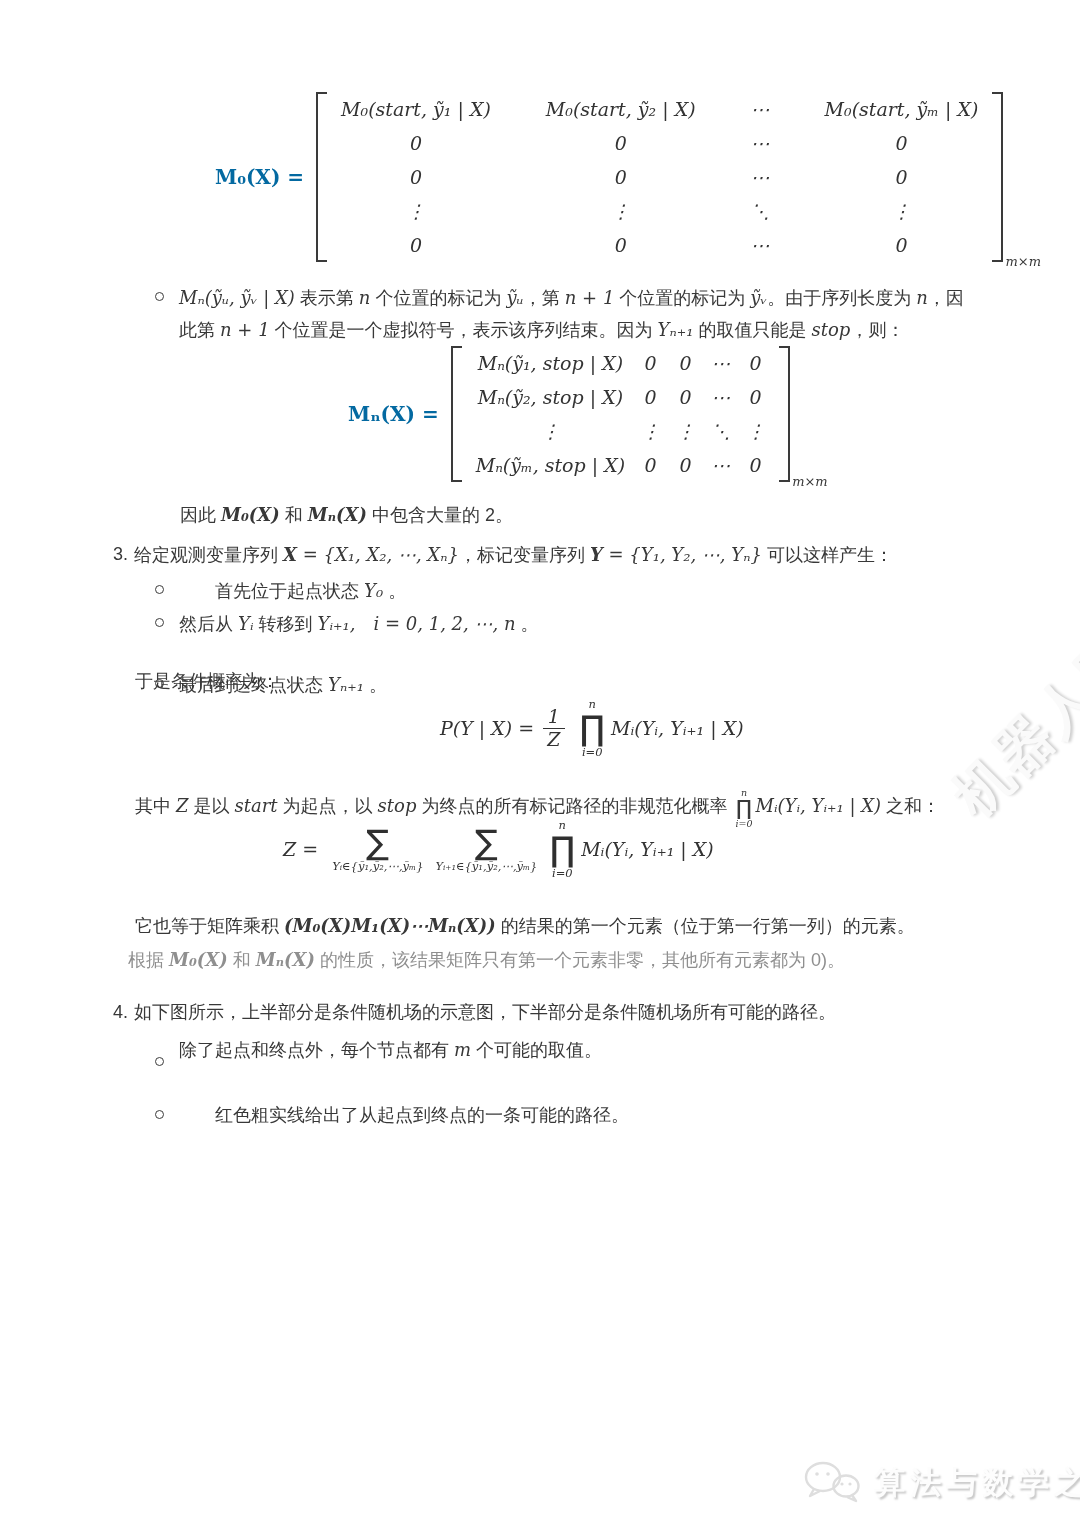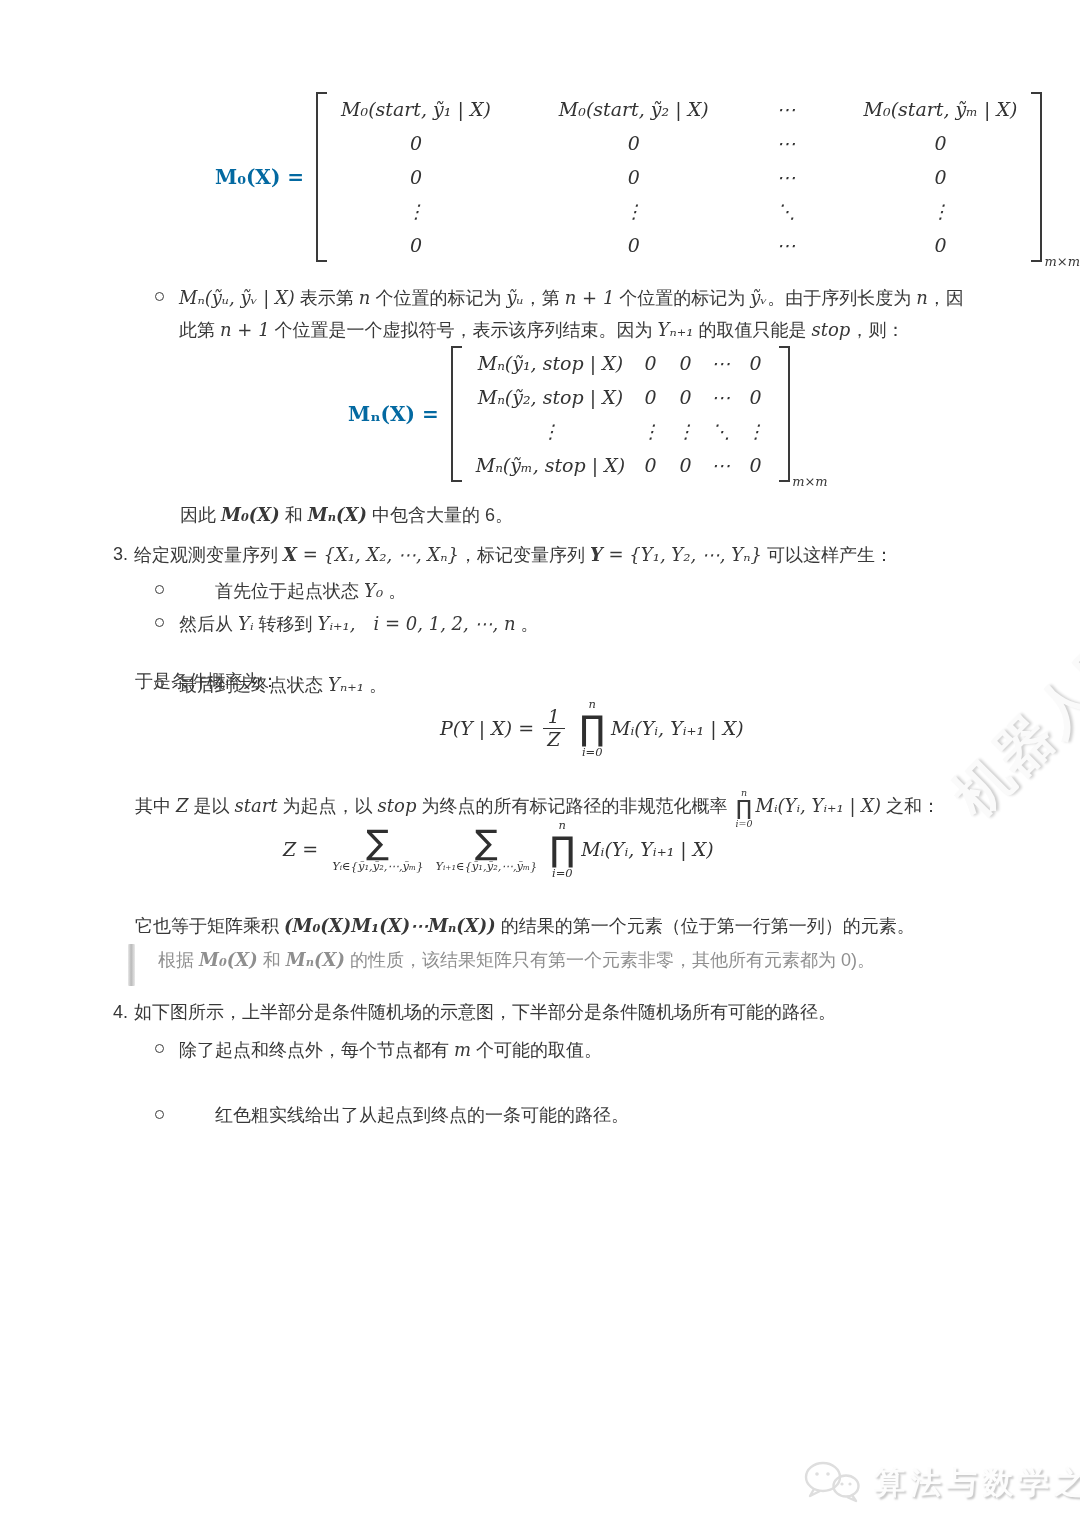--- a/index.html
+++ b/index.html
@@ -15,21 +15,21 @@
   .line{font-size:18px; line-height:31px;}
 
   
   .matrix-eq{display:inline-flex; align-items:center;}
   .mlabel{font-family:"DejaVu Serif", serif; font-style:normal; font-weight:700; font-size:20px; margin-right:12px; color:#0369a1;}
   .brk{align-self:stretch; width:9px; border:2.5px solid #3a3a3a;}
   .brk.l{border-right:none; margin-right:12px;}
   .brk.r{border-left:none; margin-left:12px;}
   .mgrid{display:grid; align-items:center; justify-items:center; font-size:19px; color:#333;}
   .mgrid .cell{line-height:34px; padding:0 2px; white-space:nowrap;}
-  .mgrid.g-m0{column-gap:64px;}
+  .mgrid.g-m0{column-gap:51px;}
   .mgrid.g-mn{column-gap:12px;}
   .msub{align-self:flex-end; font-size:13px; transform:translateY(7px); margin-left:2px;}
 
   
   .bullet{display:flex; align-items:flex-start;}
   .marker{flex:0 0 auto; width:7px; height:7px; border:1.6px solid #3c3c3c; border-radius:50%; margin:10px 15px 0 0;}
   .numitem{display:flex; align-items:flex-start;}
   .num{flex:0 0 auto; margin-right:6px; font-size:18px; line-height:31px;}
 
   
@@ -72,23 +72,23 @@
   .pos-concl{top:499px; left:180px; width:760px;}
   .pos-item3{top:539px; left:113px; width:850px;}
   .pos-3b1{top:575px; left:155px; width:800px;gap:36px;}
   .pos-3b2{top:608px; left:155px; width:800px;}
   .pos-3b3{top:669px; left:155px; width:800px;}
   .pos-then{top:666px; left:135px; width:700px;}
   .pos-eqp{top:697px; left:440px;}
   .pos-z-para{top:786px; left:135px; width:850px;}
   .pos-eqz{top:818px; left:283px;}
   .pos-prod-para{top:910px; left:135px; width:860px;}
-  .pos-quote{top:944px; left:128px; width:860px; height:42px;}
+  .pos-quote{top:944px; left:128px; width:860px; height:42px;flex-direction:column;}
   .pos-item4{top:997px; left:113px; width:860px;}
-  .pos-4b1{top:1034px; left:155px; width:800px;}
+  .pos-4b1{top:1034px; left:155px; width:800px;align-items:flex-end;}
   .pos-4b2{top:1067px; left:155px; width:800px;}
   .pos-4b3{top:1100px; left:155px; width:800px;gap:36px;}
 </style>
 </head>
 <body>
 
 <div class="page">
 
   <div class="abs wm-diag">机器人网</div>
 
@@ -148,21 +148,21 @@
         <div class="cell math">Mₙ(ỹₘ, stop | X)</div>
         <div class="cell math">0</div>
         <div class="cell math">0</div>
         <div class="cell math">⋯</div>
         <div class="cell math">0</div>
       </div>
     <span class="brk r"></span>
     <span class="msub math">m×m</span>
   </div>
 
-  <p class="abs pos-concl line"><span class="txt">因此 </span><span class="math b">M₀(X)</span><span class="txt"> 和 </span><span class="math b">Mₙ(X)</span><span class="txt"> 中包含大量的 6。</span></p>
+  <p class="abs pos-concl line"><span class="txt">因此 </span><span class="math b">M₀(X)</span><span class="txt"> 和 </span><span class="math b">Mₙ(X)</span><span class="txt"> 中包含大量的 2。</span></p>
 
   <div class="abs pos-item3 numitem">
     <span class="num">3.</span>
     <p class="line"><span class="txt">给定观测变量序列 </span><span class="math b">X</span><span class="math"> = {X₁, X₂, ⋯, Xₙ}</span><span class="txt">，标记变量序列 </span><span class="math b">Y</span><span class="math"> = {Y₁, Y₂, ⋯, Yₙ}</span><span class="txt"> 可以这样产生：</span></p>
   </div>
 
   <div class="abs pos-3b1 bullet">
     <span class="marker"></span>
     <p class="line"><span class="txt">首先位于起点状态 </span><span class="math">Y₀</span><span class="txt"> 。</span></p>
   </div>

